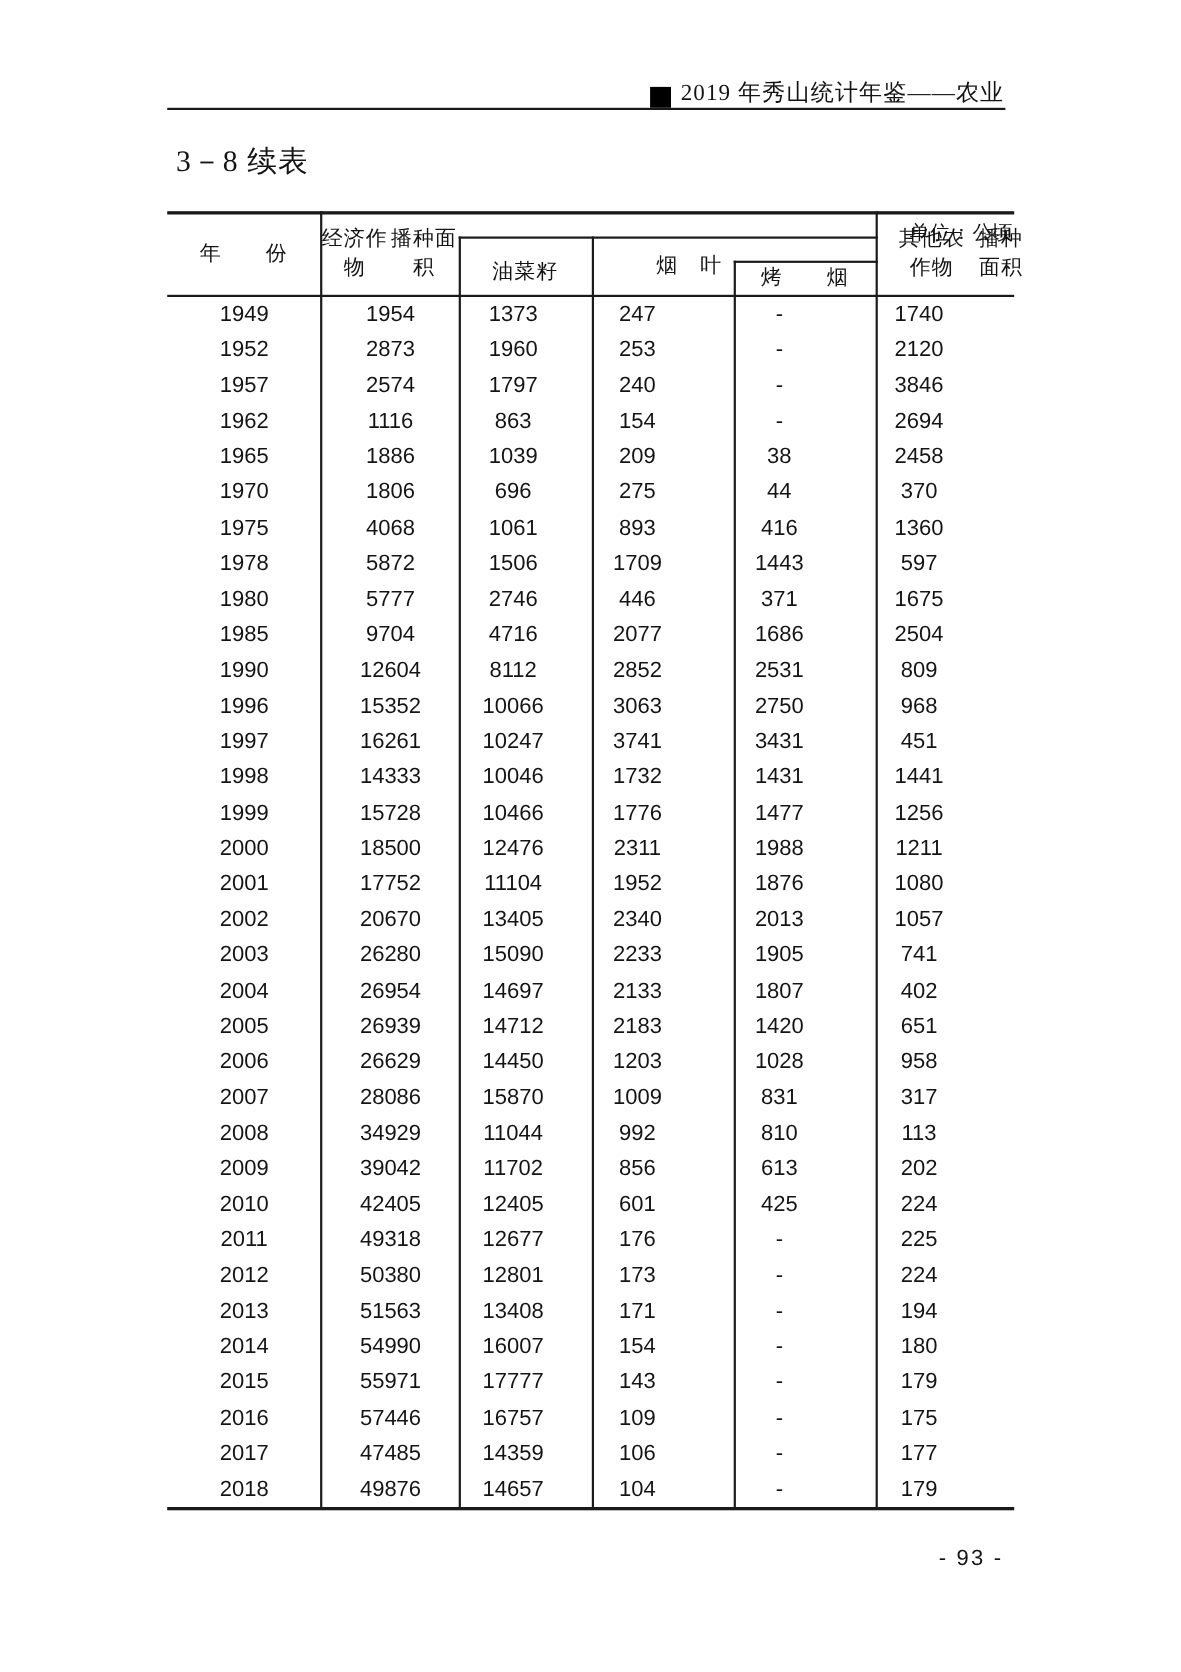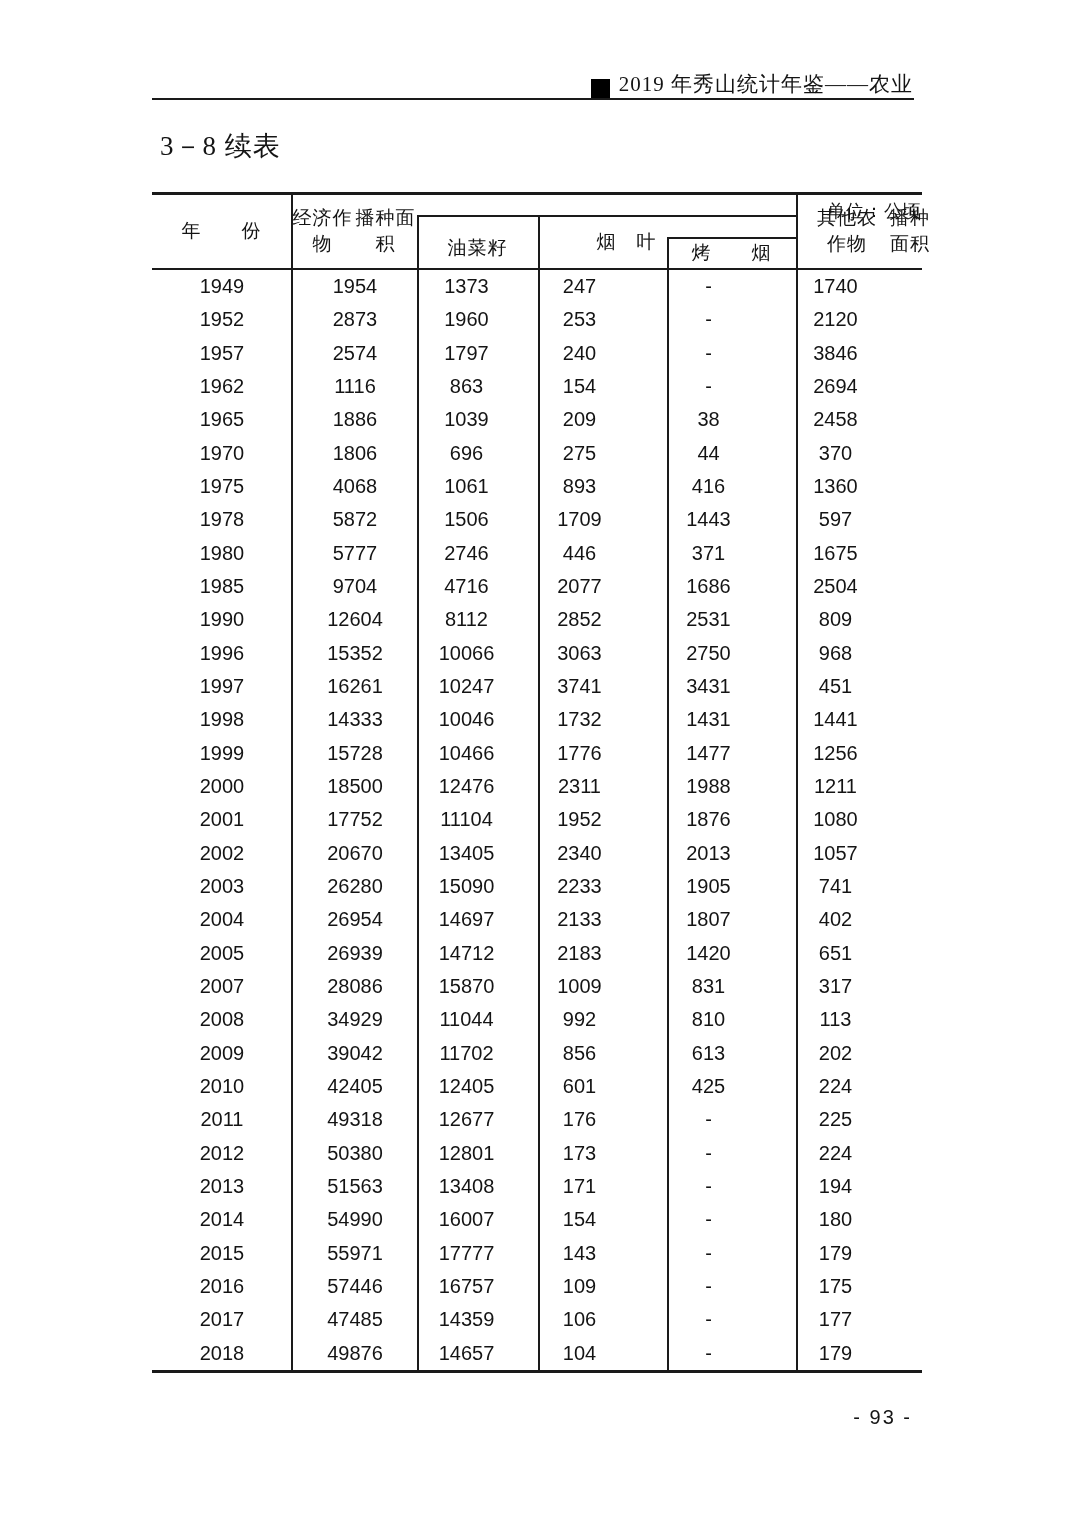--- a/index.html
+++ b/index.html
@@ -321,20 +321,28 @@
       </div>
       <div class="row">
         <div class="cell c0">2005</div>
         <div class="cell c1">26939</div>
         <div class="cell c2">14712</div>
         <div class="cell c3">2183</div>
         <div class="cell c4">1420</div>
         <div class="cell c5">651</div>
       </div>
       <div class="row">
+        <div class="cell c0">2006</div>
+        <div class="cell c1">26629</div>
+        <div class="cell c2">14450</div>
+        <div class="cell c3">1203</div>
+        <div class="cell c4">1028</div>
+        <div class="cell c5">958</div>
+      </div>
+      <div class="row">
         <div class="cell c0">2007</div>
         <div class="cell c1">28086</div>
         <div class="cell c2">15870</div>
         <div class="cell c3">1009</div>
         <div class="cell c4">831</div>
         <div class="cell c5">317</div>
       </div>
       <div class="row">
         <div class="cell c0">2008</div>
         <div class="cell c1">34929</div>

